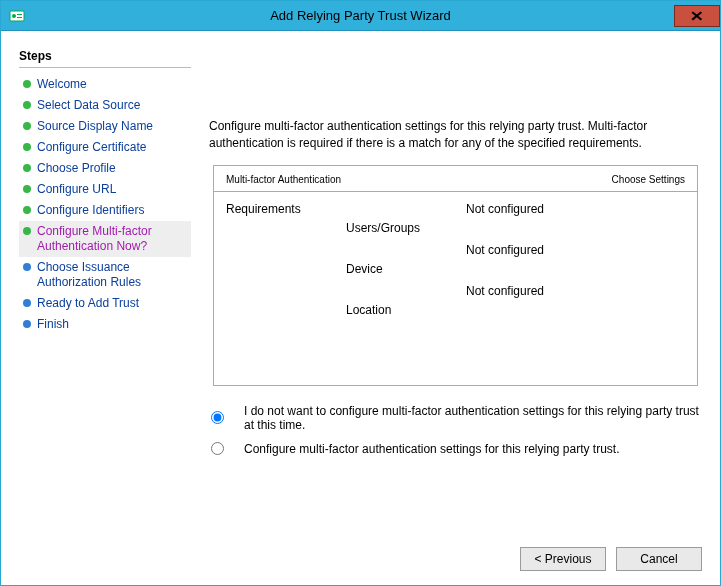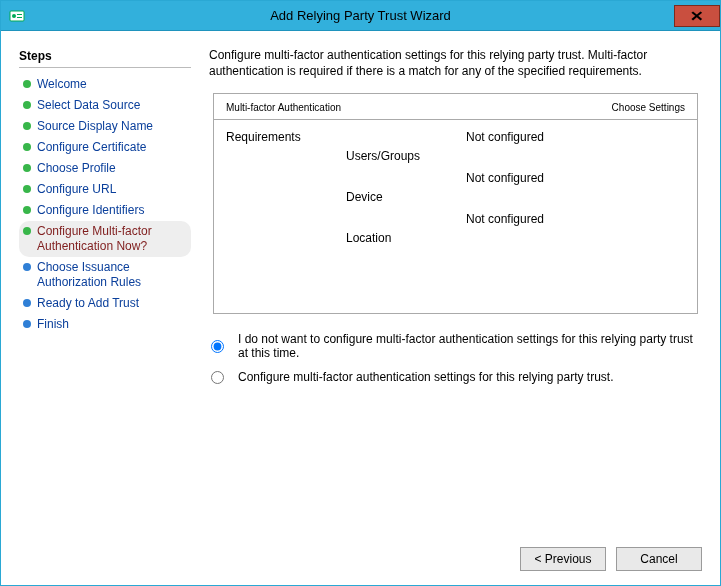--- a/index.html
+++ b/index.html
@@ -82,36 +82,36 @@
     display: flex;
     align-items: flex-start;
     gap: 6px;
     padding: 3px 4px;
     color: #0a3f9b;
     cursor: default;
     line-height: 1.25;
   }
   .steps-list li.active {
     background: #eeeeee;
-    color: #7f1d1d;
-    border-radius: 10px;
+    color: #a21caf;
   }
   .steps-list li .bullet {
     width: 8px; height: 8px;
     border-radius: 50%;
     margin-top: 3px;
     flex-shrink: 0;
   }
   .bullet.done { background: #38b64a; }
   .bullet.pending { background: #2f7fd6; }
   .main-pane {
     flex: 1;
     display: flex;
     flex-direction: column;
     min-width: 0;
+    justify-content: center;
   }
   .intro {
     font-size: 12px;
     line-height: 1.35;
     margin-bottom: 14px;
   }
   .mfa-box {
     border: 1px solid #aaa;
     margin: 0 4px 18px 4px;
     padding: 0;
@@ -127,21 +127,21 @@
     padding: 10px 12px 60px 12px;
   }
   .mfa-row {
     display: flex;
     margin-bottom: 8px;
     font-size: 12px;
   }
   .mfa-col1 { width: 120px; }
   .mfa-col2 { width: 120px; margin-top: 19px; }
   .mfa-col3 { }
-  .radio-block { margin: 0 0 10px 2px; font-size: 12px; display:flex; align-items:center; gap:14px; }
+  .radio-block { margin: 0 0 10px 2px; font-size: 12px; display:flex; align-items:center; gap:20px; }
   .radio-block input { margin:0; }
   .footnote {
     font-size: 12px;
     line-height: 1.35;
     margin-top: 10px;
   }
   .footnote a { color: #0a3f9b; text-decoration: underline; }
   .button-bar {
     display: flex;
     justify-content: flex-end;

